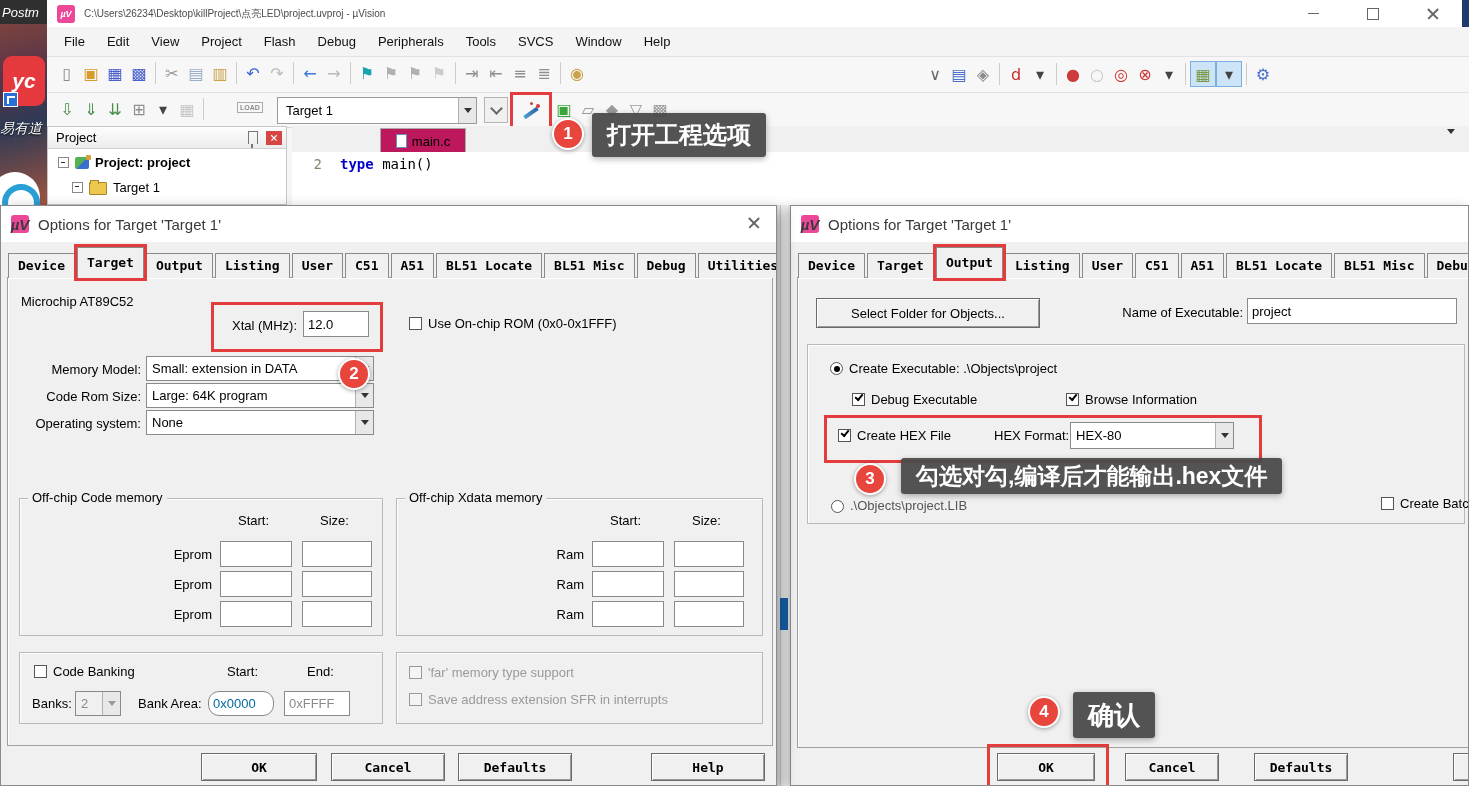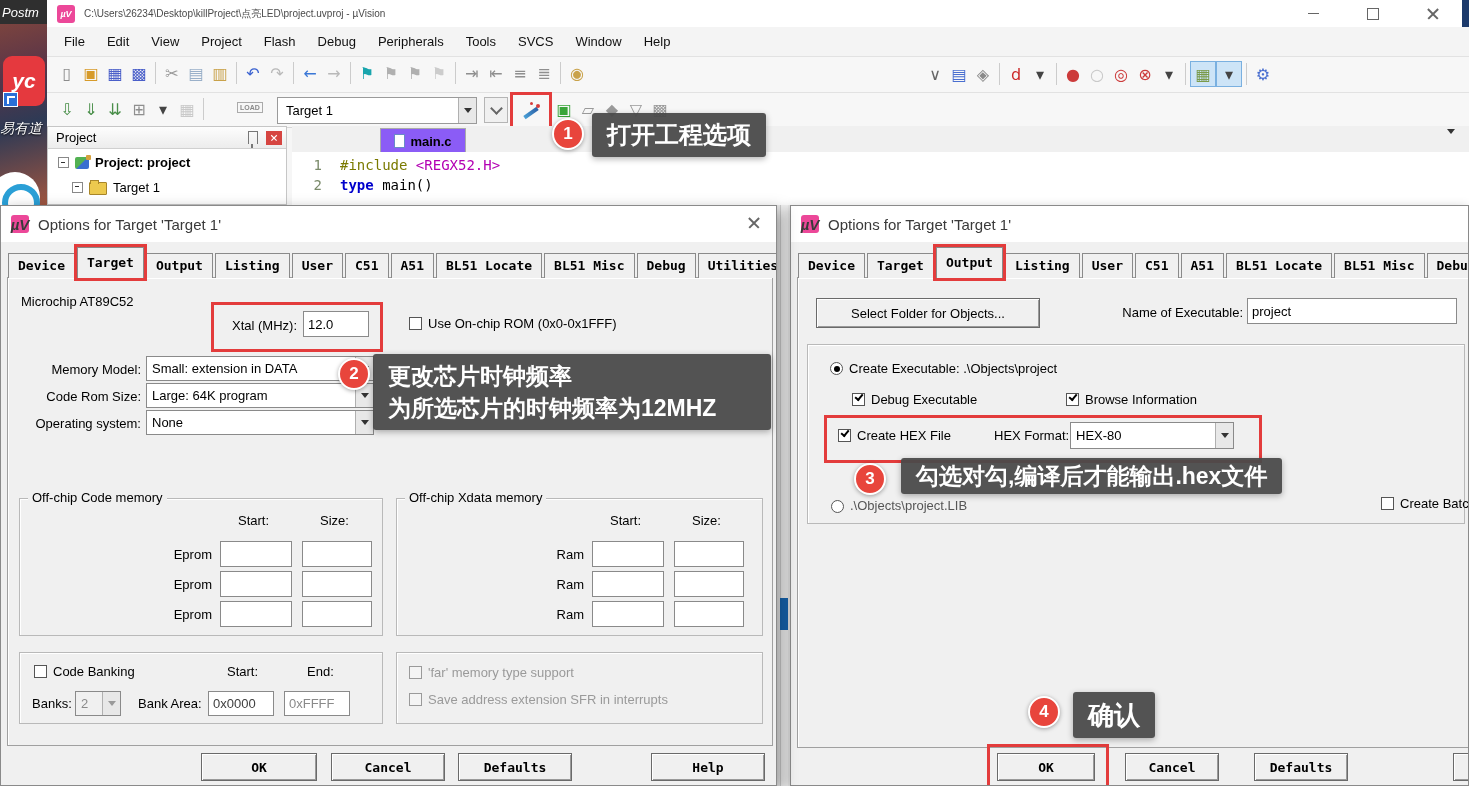--- a/index.html
+++ b/index.html
@@ -63,21 +63,21 @@
   .pin{width:8px;height:12px;border:1.5px solid #777;border-bottom:none;margin-right:8px;position:relative;}
   .pin:after{content:"";position:absolute;left:2.2px;bottom:-4px;width:1.5px;height:4px;background:#777;}
   .expbox{width:9px;height:9px;border:1px solid #888;background:#fff;position:relative;}
   .expbox:after{content:"";position:absolute;left:1.5px;top:3.5px;width:4px;height:1px;background:#333;}
   .prjicon{width:14px;height:12px;background:linear-gradient(135deg,#52b152 48%,#3a6fd0 52%);border-radius:2px;position:relative;}
   .prjicon:after{content:"";position:absolute;right:-2px;top:-2px;width:5px;height:5px;background:#d6a13c;border-radius:1px;}
   .folder{width:16px;height:11px;background:#ecc94e;border:1px solid #a8862a;border-radius:1px;position:relative;margin-top:3px;}
   .folder:before{content:"";position:absolute;left:0;top:-3px;width:7px;height:3px;background:#ecc94e;border:1px solid #a8862a;border-bottom:none;}
   #editor{left:245px;top:126px;width:1177px;height:79px;}
   #edtabs{left:0;top:0;width:1177px;height:26px;background:#f0f0f0;border-bottom:1px solid #b5b5b5;}
-  #maintab{left:88px;top:2px;width:84px;height:24px;background:#8b5cf6;border:1px solid #aaa;border-bottom:none;font-weight:bold;gap:5px;}
+  #maintab{left:88px;top:2px;width:84px;height:24px;background:#be185d;border:1px solid #aaa;border-bottom:none;font-weight:normal;gap:5px;}
   .pageicon{width:9px;height:12px;background:#fff;border:1px solid #6a8ac9;}
   #edcode{left:0;top:26px;width:1177px;height:53px;background:#fff;font-family:"DejaVu Sans Mono",monospace;font-size:14px;}
   .lnum{display:inline-block;width:30px;text-align:right;color:#7a8a6a;margin-right:18px;}
   .cpp{color:#7a7a00;} .chdr{color:#b300b3;} .ckw{color:#0000cc;font-weight:bold;}
   #edmin{left:1155px;top:8px;} #edx{left:1190px;top:6px;}
 
   
   .stepc{width:32px;height:32px;border-radius:50%;background:#e8453c;border:2px solid #fff;
          box-shadow:0 1px 4px rgba(0,0,0,.35);color:#fff;font-weight:bold;font-size:17px;z-index:30;box-sizing:border-box;}
   .tipbox{background:rgba(74,74,74,.95);color:#fff;border-radius:3px;padding:0 15px;
@@ -269,23 +269,20 @@
     <div id="editor" class="abs">
       <div id="edtabs" class="abs">
         <div id="maintab" class="abs ctr">
           <span class="pageicon"></span>
           <span>main.c</span>
         </div>
         <span class="abs" id="edmin"><span class="tri"></span></span>
         <span class="abs" id="edx"><span class="g-x"></span></span>
       </div>
       <div id="edcode" class="abs">
-        <div style="padding-top:5px">
-          <span class="lnum">1</span><span class="cpp">#include </span><span class="chdr">&lt;REGX52.H&gt;</span>
-        </div>
         <div style="padding-top:4px">
           <span class="lnum">2</span><span class="ckw">type</span><span> main()</span>
         </div>
       </div>
     </div>
 
     <div class="abs stepc ctr" style="left:505px;top:118px">1</div>
     <div class="abs tipbox" style="left:545px;top:113px;height:44px;font-size:24px">打开工程选项</div>
   </div>
 
@@ -338,24 +335,20 @@
     </div>
     <span class="lbl lblr" style="left:8px;top:210px;width:132px">Operating system:</span>
     <div class="combo" style="left:145px;top:204px;width:228px;height:25px">
       <span class="txt">None</span>
       <span class="dbtn">
           <span class="tri"></span>
         </span>
     </div>
 
     <div class="abs stepc ctr" style="left:337px;top:152px">2</div>
-    <div class="abs tipbox" style="left:372px;top:148px;width:368px;height:76px;font-size:23px;flex-direction:column;align-items:flex-start;justify-content:center;line-height:32px">
-      <span>更改芯片时钟频率</span>
-      <span>为所选芯片的时钟频率为12MHZ</span>
-    </div>
 
     <div class="grp" style="left:18px;top:292px;width:362px;height:136px">
       <span class="grplbl">Off-chip Code memory</span>
       <span class="lbl" style="left:218px;top:14px">Start:</span>
       <span class="lbl" style="left:300px;top:14px">Size:</span>
       <span class="lbl lblr" style="left:120px;top:48px;width:72px">Eprom</span>
       <input class="inp" style="left: 200px; top: 42px; width: 72px; height: 26px;">
       <input class="inp" style="left: 282px; top: 42px; width: 70px; height: 26px;">
       <span class="lbl lblr" style="left:120px;top:78px;width:72px">Eprom</span>
       <input class="inp" style="left: 200px; top: 72px; width: 72px; height: 26px;">
@@ -386,21 +379,21 @@
       <span class="lbl" style="left:207px;top:11px">Start:</span>
       <span class="lbl" style="left:287px;top:11px">End:</span>
       <span class="lbl" style="left:12px;top:43px">Banks:</span>
       <div class="combo dis" style="left:55px;top:38px;width:46px;height:25px">
         <span class="txt">2</span>
         <span class="dbtn">
             <span class="tri" style="border-top-color:#9a9a9a"></span>
           </span>
       </div>
       <span class="lbl" style="left:118px;top:43px">Bank Area:</span>
-      <input class="inp dim" style="left: 188px; top: 38px; width: 66px; height: 25px; color: #404040;" value="0x0000">
+      <input class="inp dim" style="left: 188px; top: 38px; width: 66px; height: 25px; color: #0369a1; border-radius: 11px;" value="0x0000">
       <input class="inp dim" style="left: 264px; top: 38px; width: 66px; height: 25px; color: rgb(138, 138, 138);" value="0xFFFF">
     </div>
 
     <div class="grp" style="left:395px;top:446px;width:365px;height:70px">
       <span class="cb dis" style="left:12px;top:13px"></span>
       <span class="lbl dim" style="left:31px;top:12px">'far' memory type support</span>
       <span class="cb dis" style="left:12px;top:40px"></span>
       <span class="lbl dim" style="left:31px;top:39px">Save address extension SFR in interrupts</span>
     </div>
 

